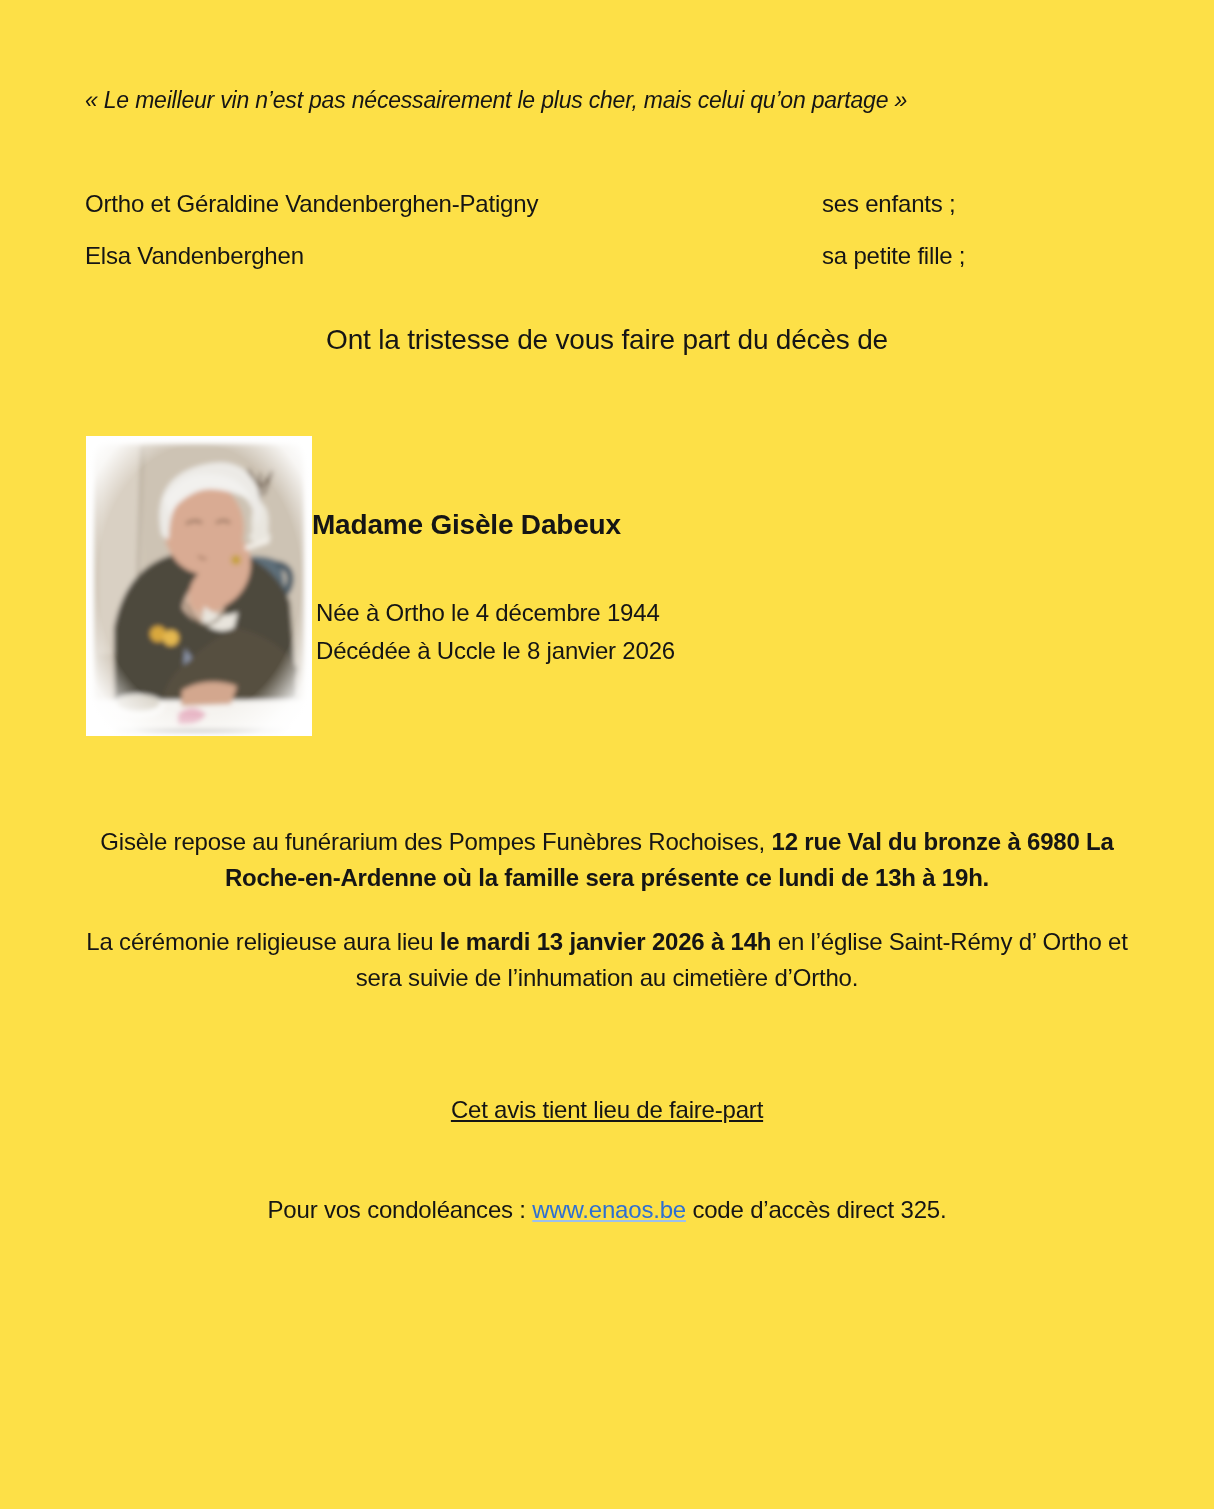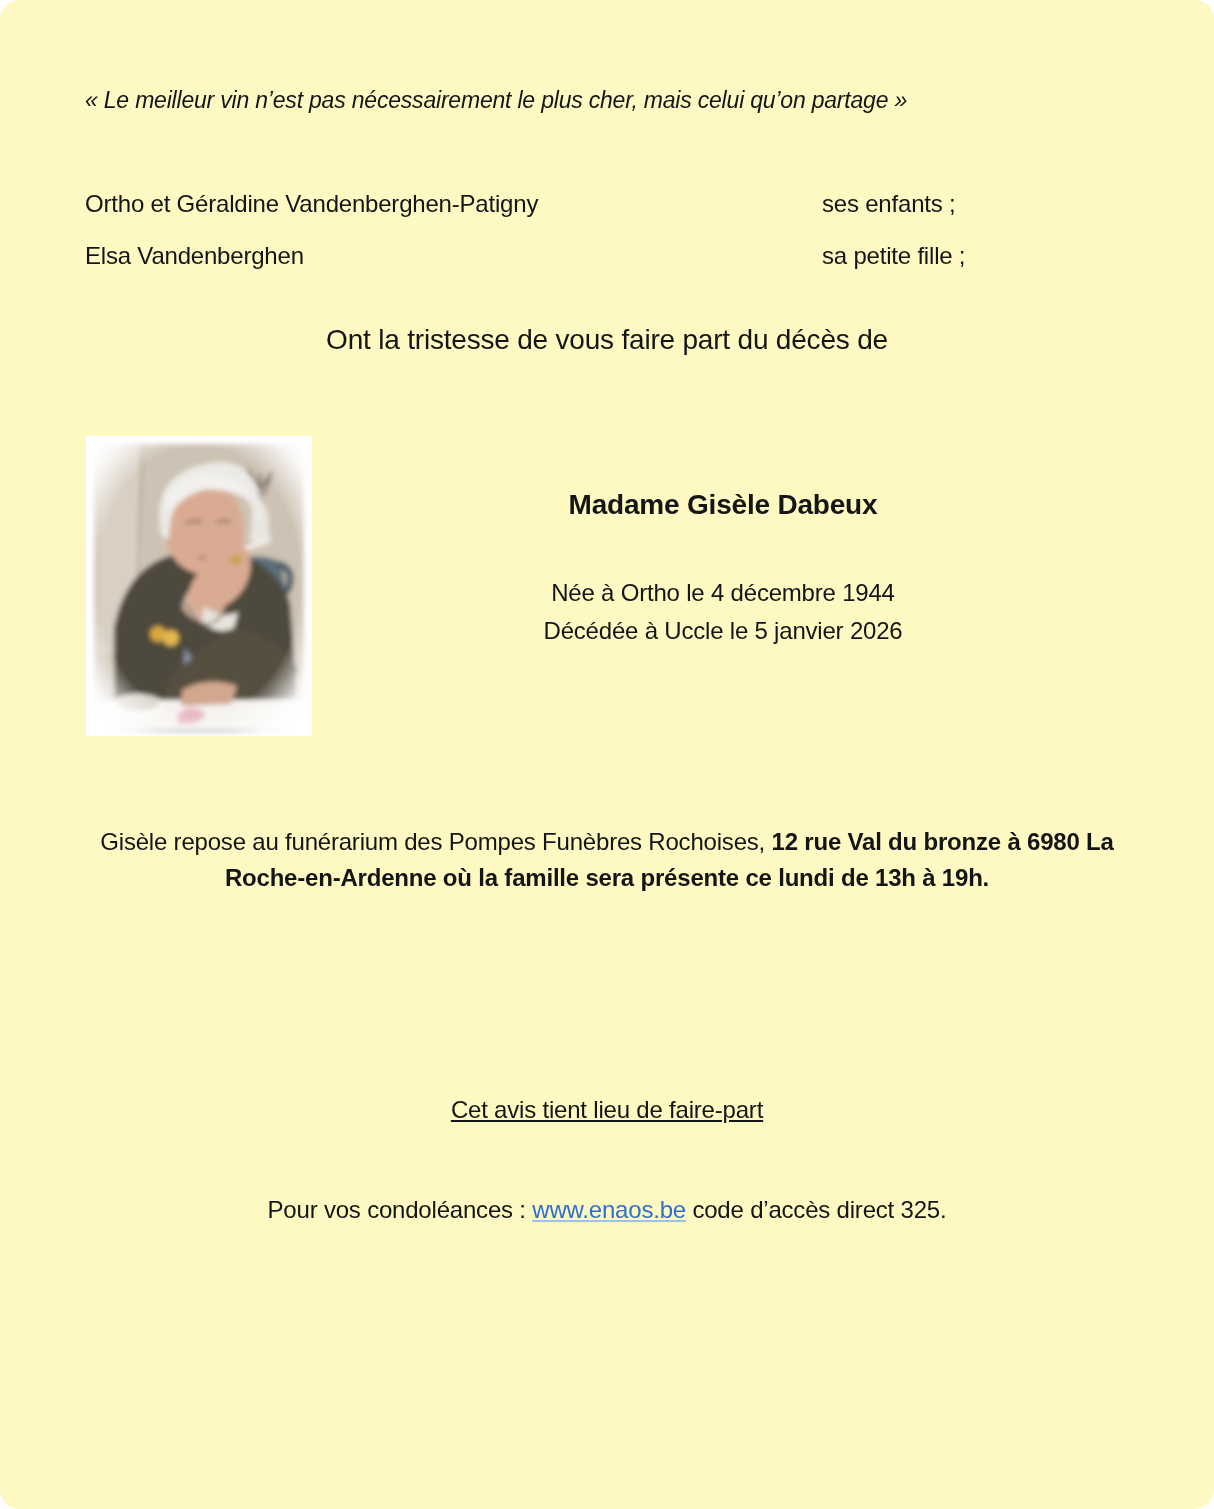--- a/index.html
+++ b/index.html
@@ -4,26 +4,25 @@
 <style>
   html, body {
     margin: 0;
     padding: 0;
     background: #ffffff;
   }
   .page {
     position: relative;
     width: 1214px;
     height: 1509px;
-    background: #fef9c3;
+    background: #fde047;
     font-family: "Liberation Sans", sans-serif;
     color: #151515;
     overflow: hidden;
     letter-spacing: -0.2px;
-    border-radius: 19px;
   }
   .abs { position: absolute; }
   .quote {
     left: 85px; top: 84px; right: 60px;
     font-style: italic;
     font-size: 23px;
     line-height: 32px;
   }
   .family-name {
     left: 85px;
@@ -46,23 +45,23 @@
     line-height: 32px;
   }
   .photo-frame {
     left: 86px; top: 436px;
     width: 226px; height: 300px;
     box-shadow: inset 0 0 28px 22px #ffffff;
     background: #ffffff;
   }
   .photo-frame svg { display: block; }
   .deceased-block {
-    left: 312px; top: 488px;
+    left: 312px; top: 508px;
     width: 822px;
-    text-align: center;
+    text-align: left;
   }
   .deceased-title {
     font-size: 28px;
     font-weight: bold;
     line-height: 34px;
     margin: 0 0 54px 0;
   }
   .deceased-dates {
     font-size: 24px;
     line-height: 34px;
@@ -151,23 +150,24 @@
         <path d="M92 278 q14 -12 28 0 q-6 12 -28 10 z" fill="#e8b7c6"></path>
         <path d="M96 254 q25 -14 55 -4 l-6 18 l-50 2 z" fill="#d3a78e"></path>
       </g>
       <rect x="0" y="0" width="226" height="300" fill="url(#vig)"></rect>
     </svg>
   </div>
 
   <div class="abs deceased-block">
     <p class="deceased-title">Madame Gisèle Dabeux</p>
     <p class="deceased-dates">Née à Ortho le 4 décembre 1944</p>
-    <p class="deceased-dates">Décédée à Uccle le 5 janvier 2026</p>
+    <p class="deceased-dates">Décédée à Uccle le 8 janvier 2026</p>
   </div>
 
   <div class="abs body-para para1"><span>Gisèle repose au funérarium des Pompes Funèbres Rochoises, </span><span class="b">12 rue Val du bronze à 6980 La Roche-en-Ardenne où la famille sera présente ce lundi de 13h à 19h.</span></div>
 
+  <div class="abs body-para para2"><span>La cérémonie religieuse aura lieu </span><span class="b">le mardi 13 janvier 2026 à 14h</span><span> en l’église Saint-Rémy d’ Ortho et sera suivie de l’inhumation au cimetière d’Ortho.</span></div>
 
   <div class="abs body-para closing">Cet avis tient lieu de faire-part</div>
 
   <div class="abs body-para condolences"><span>Pour vos condoléances : </span><a class="link">www.enaos.be</a><span> code d’accès direct 325.</span></div>
 
 </div>
 
 </body></html>

